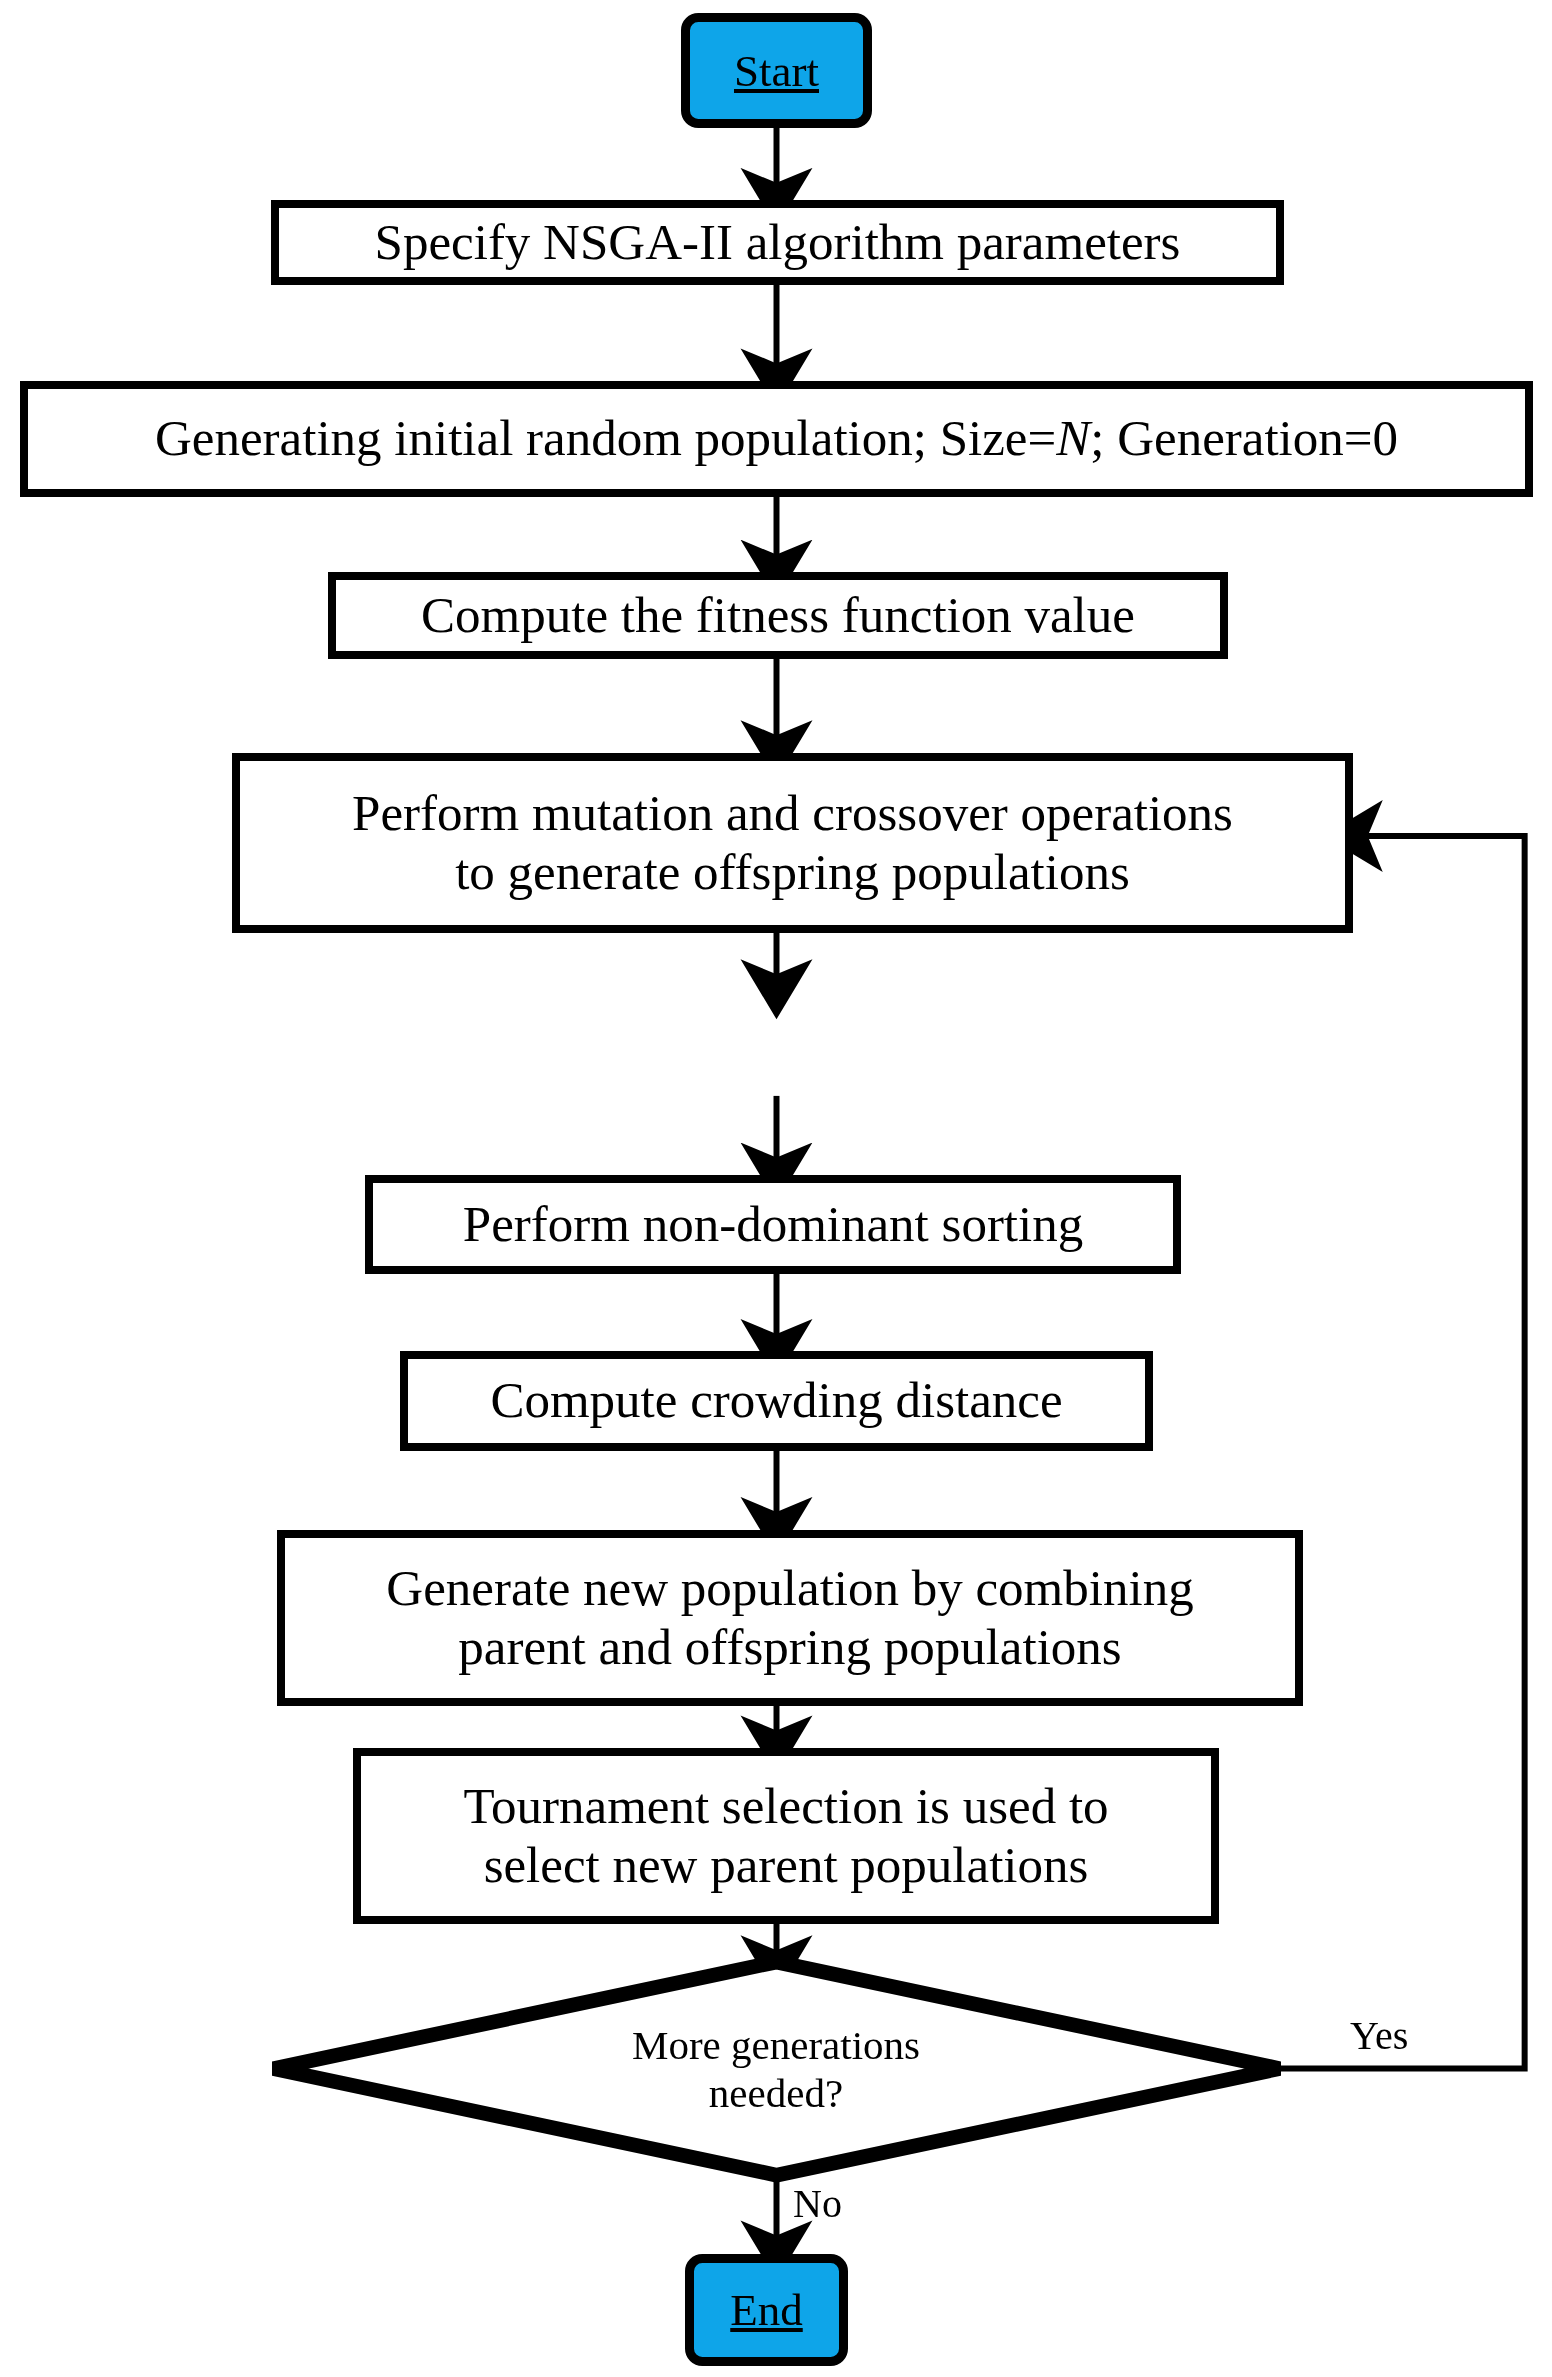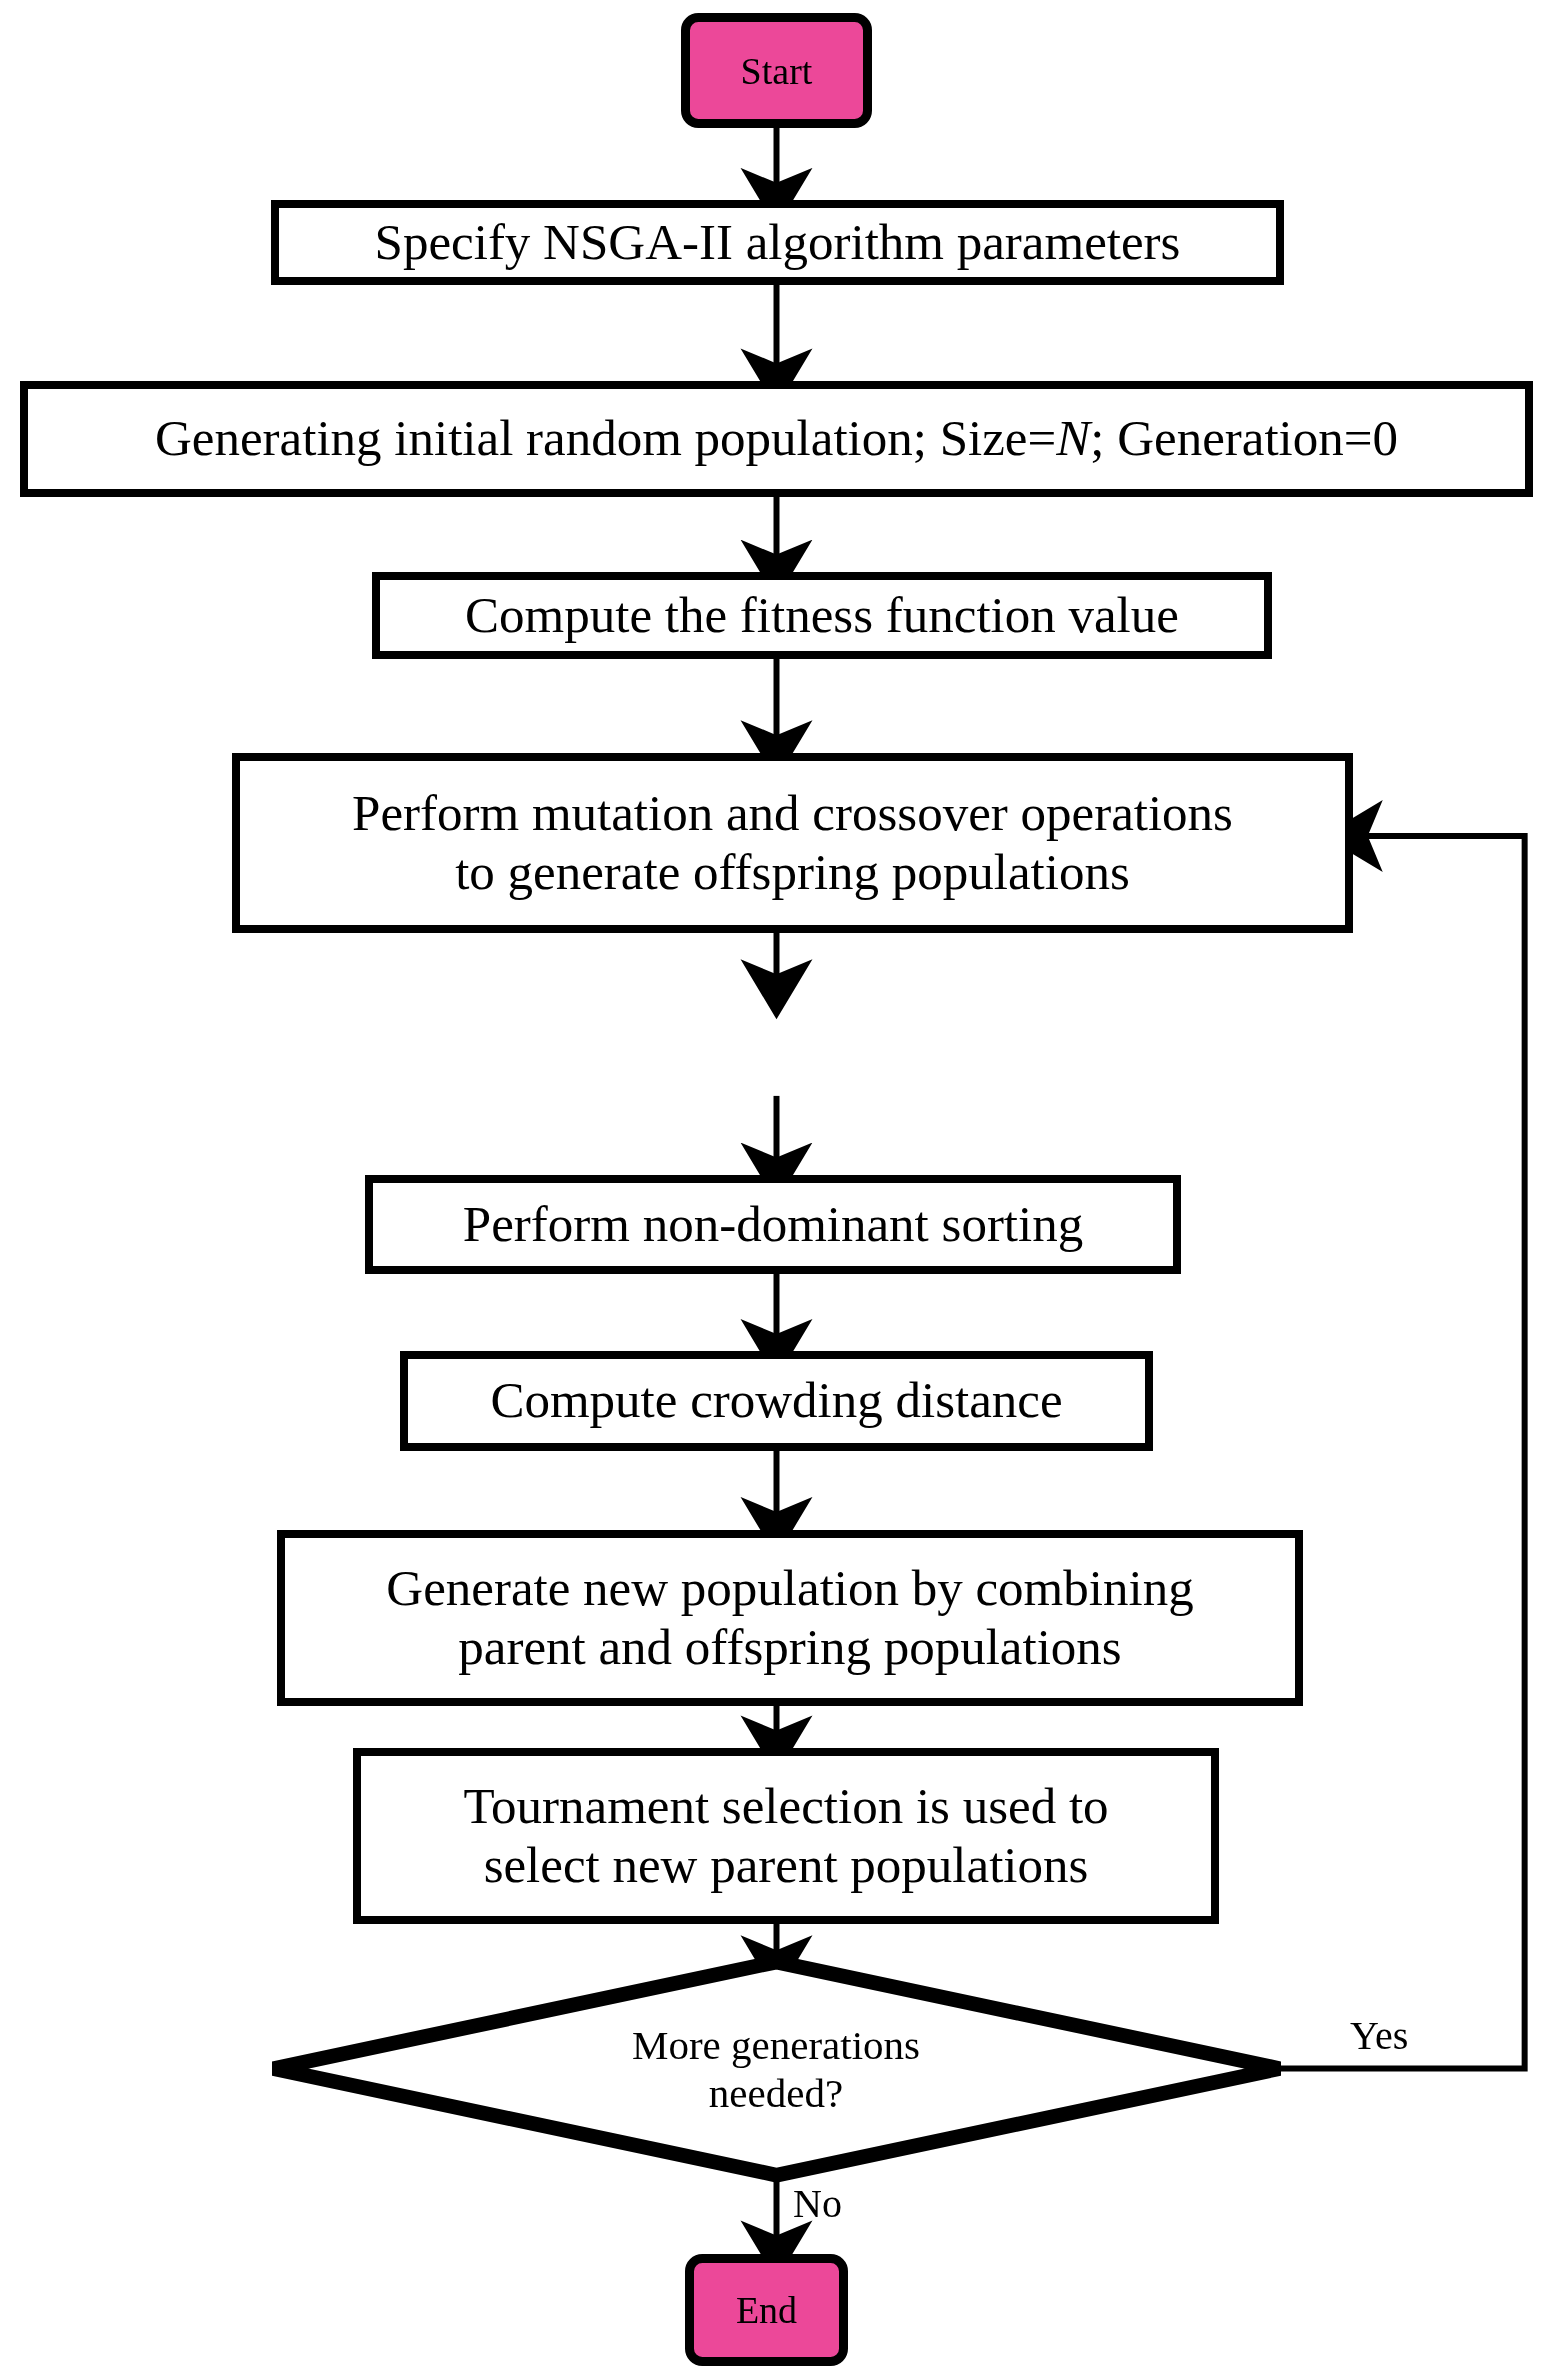--- a/index.html
+++ b/index.html
@@ -45,22 +45,23 @@
   
   .node-process {
     border: 8.7px solid #000000;
     background: #ffffff;
     font-size: 51px;
   }
   
   .node-terminator {
     border: 9.3px solid #000000;
     border-radius: 17.3px;
-    background: #ec4899;
-    font-size: 38px;
+    background: #0ea5e9;
+    font-size: 45px;
+    text-decoration: underline;
   }
   
   .node-decision {
     background: transparent;
     border: 0;
     font-size: 41px;
   }
   
   .edge-label {
     position: absolute;
@@ -120,21 +121,21 @@
   </div>
 
   <div class="node node-process" style="left:271px; top:200px; width:1013px; height:85px;">
     <span class="node-label">Specify NSGA-II algorithm parameters</span>
   </div>
 
   <div class="node node-process" style="left:20px; top:381px; width:1513px; height:116px;">
     <span class="node-label"><span>Generating initial random population; Size=</span><span class="italic-n">N</span><span>; Generation=0</span></span>
   </div>
 
-  <div class="node node-process" style="left:328px; top:572px; width:900px; height:87px;margin-left:44px;">
+  <div class="node node-process" style="left:328px; top:572px; width:900px; height:87px;">
     <span class="node-label">Compute the fitness function value</span>
   </div>
 
   <div class="node node-process" style="left:232px; top:753px; width:1121px; height:180px;">
     <span class="node-label">Perform mutation and crossover operations
 to generate offspring populations</span>
   </div>
 
 
   <div class="node node-process" style="left:365px; top:1175px; width:816px; height:99px;">

